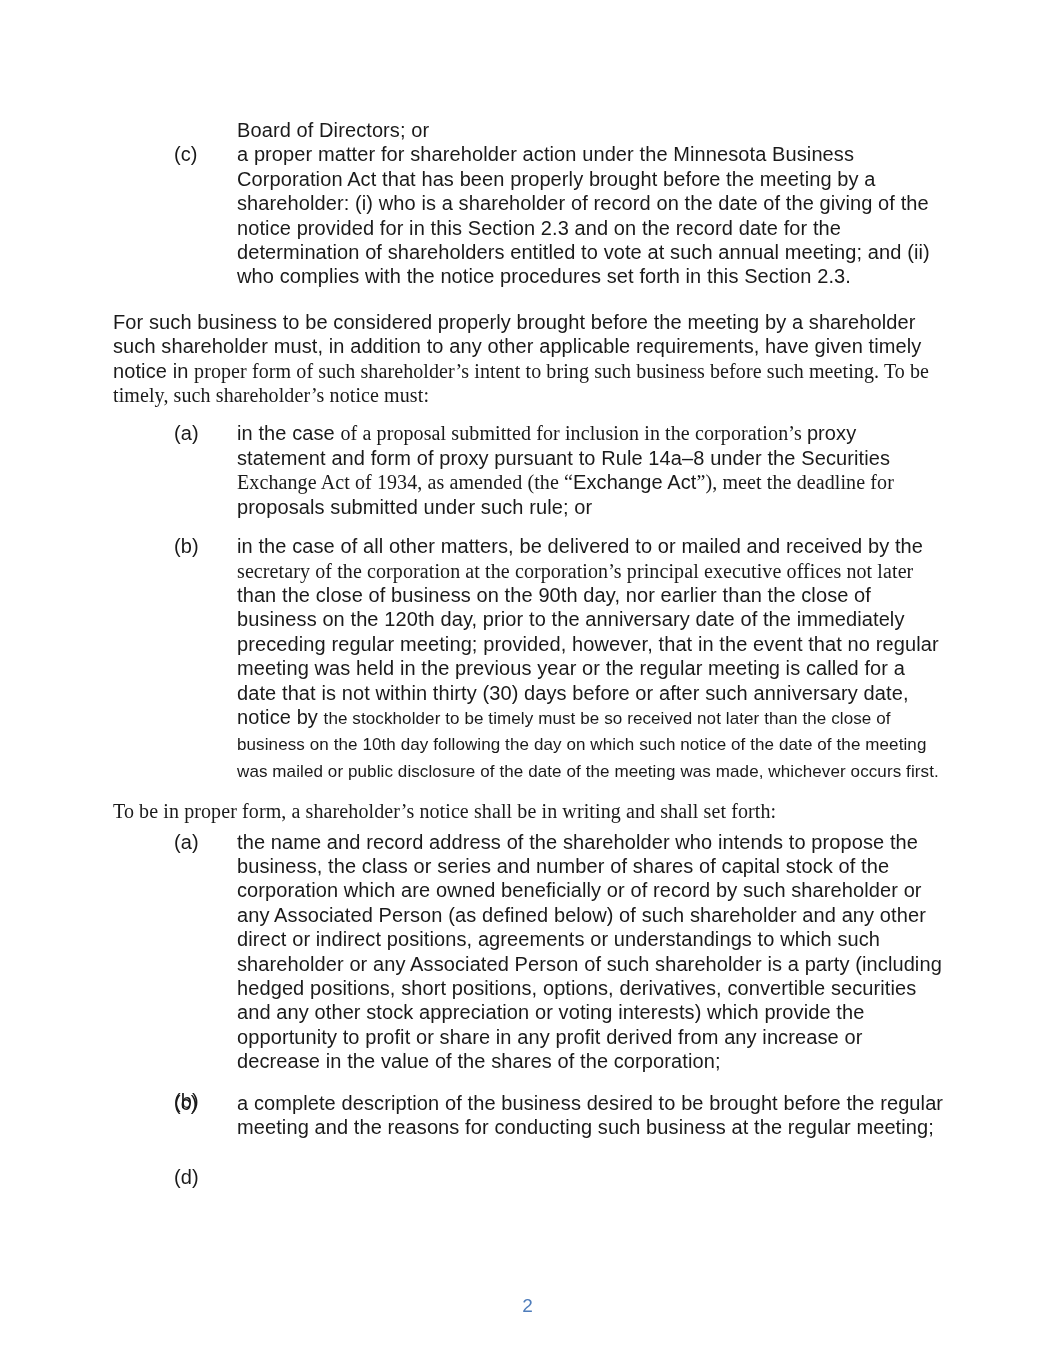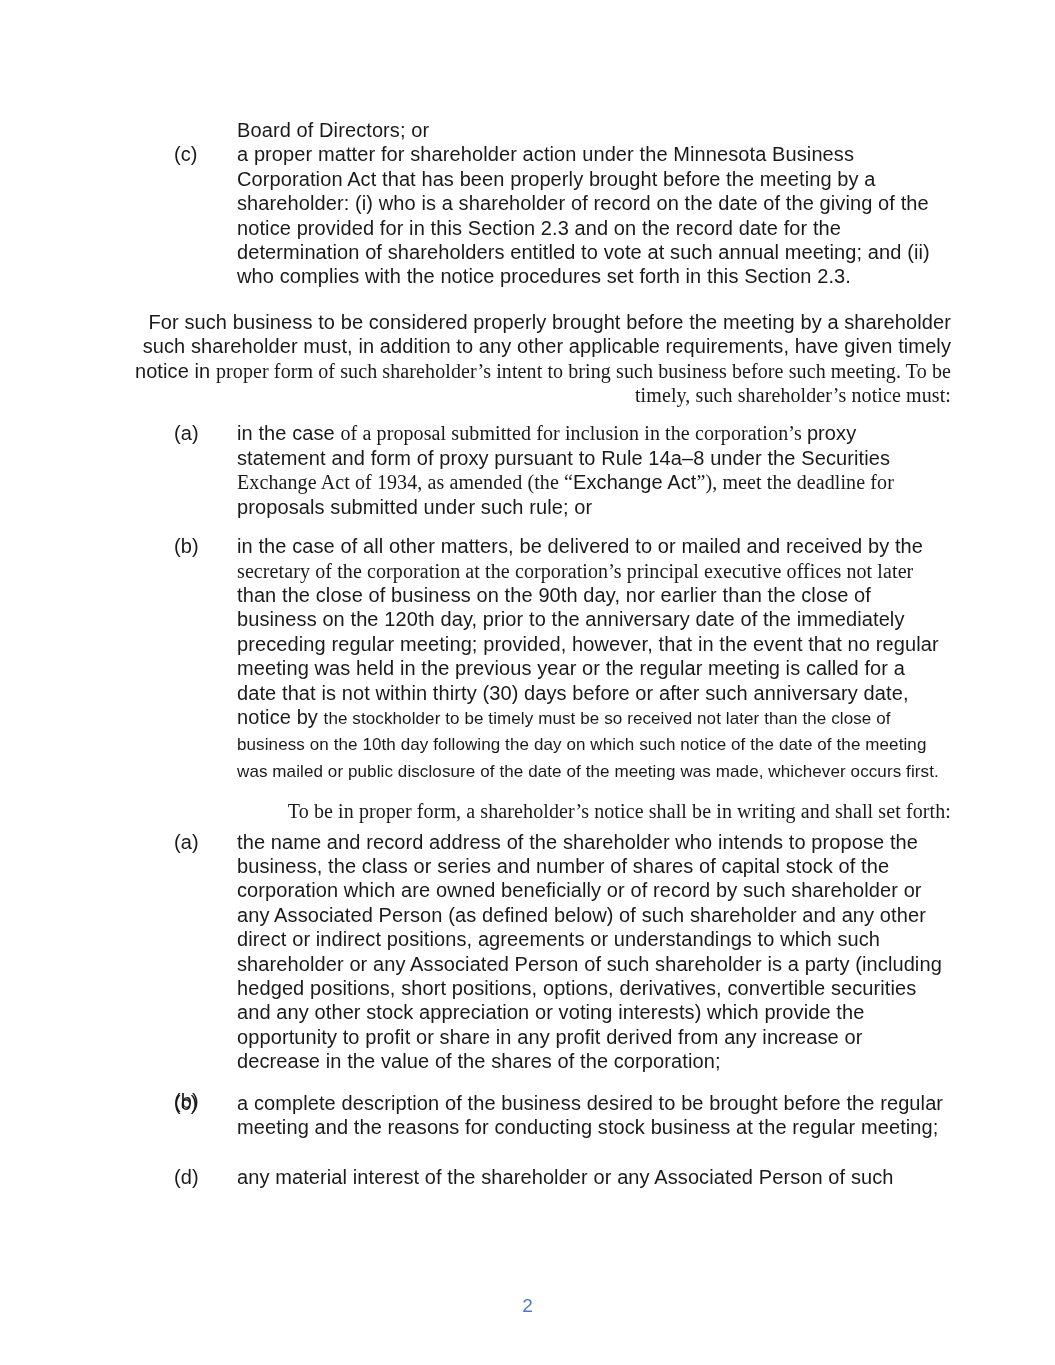--- a/index.html
+++ b/index.html
@@ -24,21 +24,20 @@
   .doc-blocks {
     padding: 118px 0 0 113px;
   }
   .block {
     font-size: 20px;
     line-height: 24.4px;
     letter-spacing: 0.1px;
   }
   .block.paragraph {
     width: 838px;
-    text-align: right;
   }
   .block.list-item {
     position: relative;
     padding-left: 124px;
     width: 712px;
   }
   .item-label {
     position: absolute;
     left: 61px;
     top: 0;
@@ -73,17 +72,17 @@
 <div class="page">
   <div class="doc-blocks">
       <div class="block list-item"><span class="item-text"><span class="run sans">Board of Directors; or</span></span></div>
       <div class="block list-item"><span class="item-label">(c)</span><span class="item-text"><span class="run sans">a proper matter for shareholder action under the Minnesota Business Corporation Act that has been properly brought before the meeting by a shareholder: (i) who is a shareholder of record on the date of the giving of the notice provided for in this Section 2.3 and on the record date for the determination of shareholders entitled to vote at such annual meeting; and (ii) who complies with the notice procedures set forth in this Section 2.3.</span></span></div>
       <div class="block paragraph"><span class="item-text"><span class="run sans">For such business to be considered properly brought before the meeting by a shareholder such shareholder must, in addition to any other applicable requirements, have given timely notice in </span><span class="run serif">proper form of such shareholder’s intent to bring such business before such meeting. To be timely, such shareholder’s notice must:</span></span></div>
       <div class="block list-item"><span class="item-label">(a)</span><span class="item-text"><span class="run sans">in the case </span><span class="run serif">of a proposal submitted for inclusion in the corporation’s </span><span class="run sans">proxy statement and form of proxy pursuant to Rule 14a–8 under the Securities </span><span class="run serif">Exchange Act of 1934, as amended (the “</span><span class="run sans">Exchange Act</span><span class="run serif">”), meet the deadline for </span><span class="run sans">proposals submitted under such rule; or</span></span></div>
       <div class="block list-item"><span class="item-label">(b)</span><span class="item-text"><span class="run sans">in the case of all other matters, be delivered to or mailed and received by the </span><span class="run serif">secretary of the corporation at the corporation’s principal executive offices not later </span><span class="run sans">than the close of business on the 90th day, nor earlier than the close of business on the 120th day, prior to the anniversary date of the immediately preceding regular meeting; provided, however, that in the event that no regular meeting was held in the previous year or the regular meeting is called for a date that is not within thirty (30) days before or after such anniversary date, notice by </span><span class="run small">the stockholder to be timely must be so received not later than the close of business on the 10th day following the day on which such notice of the date of the meeting was mailed or public disclosure of the date of the meeting was made, whichever occurs first.</span></span></div>
       <div class="block paragraph"><span class="item-text"><span class="run serif">To be in proper form, a shareholder’s notice shall be in writing and shall set forth:</span></span></div>
       <div class="block list-item"><span class="item-label">(a)</span><span class="item-text"><span class="run sans">the name and record address of the shareholder who intends to propose the business, the class or series and number of shares of capital stock of the corporation which are owned beneficially or of record by such shareholder or any Associated Person (as defined below) of such shareholder and any other direct or indirect positions, agreements or understandings to which such shareholder or any Associated Person of such shareholder is a party (including hedged positions, short positions, options, derivatives, convertible securities and any other stock appreciation or voting interests) which provide the opportunity to profit or share in any profit derived from any increase or decrease in the value of the shares of the corporation;</span></span></div>
       <div class="block list-item"><span class="item-label">(b)</span></div>
-      <div class="block list-item"><span class="item-label">(c)</span><span class="item-text"><span class="run sans">a complete description of the business desired to be brought before the regular meeting and the reasons for conducting stock business at the regular meeting;</span></span></div>
-      <div class="block list-item"><span class="item-label">(d)</span><span class="item-text"><span class="run sans">any material interest of the shareholder or any Associated Person of such</span></span></div>
+      <div class="block list-item"><span class="item-label">(c)</span><span class="item-text"><span class="run sans">a complete description of the business desired to be brought before the regular meeting and the reasons for conducting such business at the regular meeting;</span></span></div>
+      <div class="block list-item"><span class="item-label">(d)</span></div>
     </div>
   <div class="page-number" style="color: rgb(79, 125, 187);">2</div>
 </div>
 
 </body></html>

